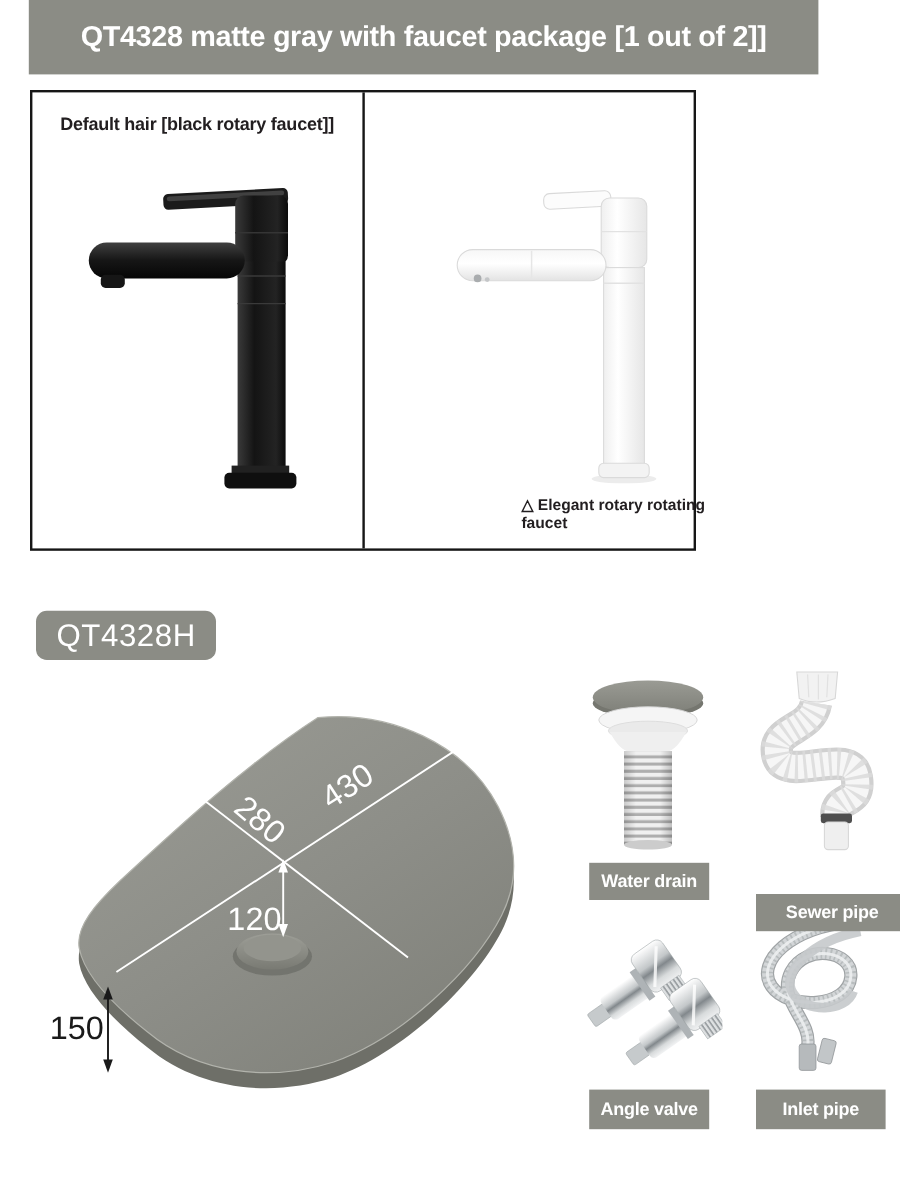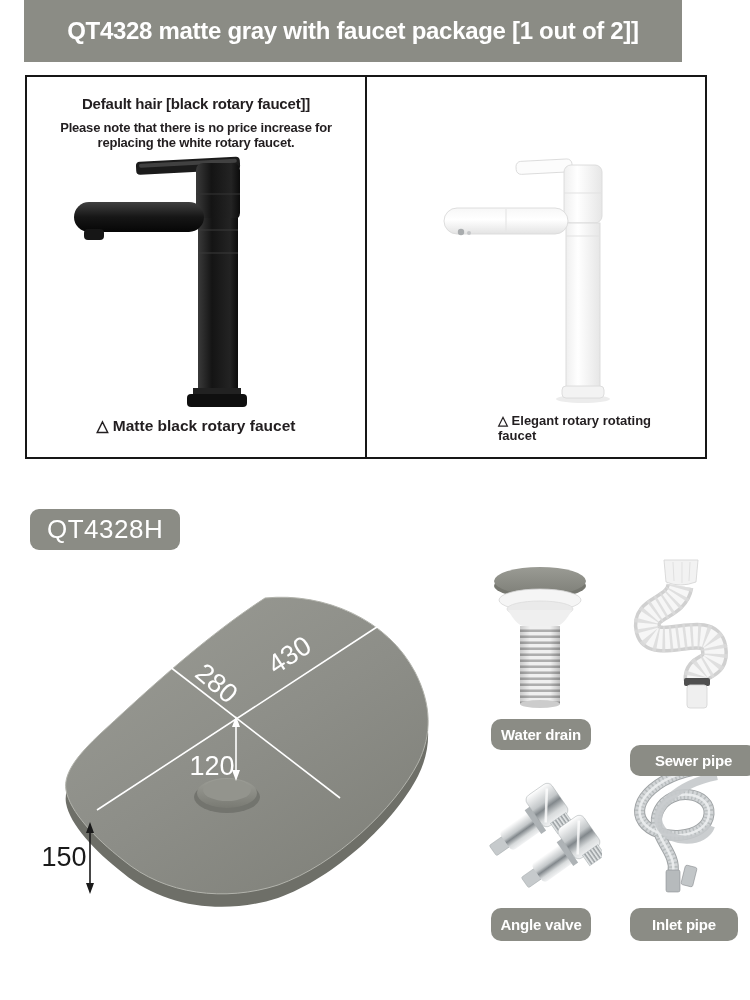--- a/index.html
+++ b/index.html
@@ -6,21 +6,21 @@
   html,body { background:#ffffff; }
   body { font-family:"Liberation Sans", sans-serif; color:#221e20; }
   .page { position:relative; width:750px; height:1000px; background:#fff; overflow:hidden; margin:0 auto; }
 
   
   .topbar { position:absolute; left:0; top:0; width:658px; height:62px;
             background:#8b8c85; display:flex; align-items:center; justify-content:center;margin-left:24px; }
   .topbar h1 { color:#fff; font-size:24px; font-weight:bold; letter-spacing:-0.3px; }
 
   
-  .options { position:absolute; left:25px; top:75px; width:682px; height:384px;
+  .options { position:absolute; left:25px; top:75px; width:555px; height:384px;
              border:2px solid #161616; display:flex; background:#fff; }
   .panel { position:relative; flex:1 1 0; }
   .panel-left { border-right:2px solid #161616; }
   .opt-title { position:absolute; top:18px; left:0; width:100%; text-align:center;
                font-size:15px; font-weight:bold; letter-spacing:-0.2px; }
   .opt-note  { position:absolute; top:43px; left:50%; transform:translateX(-50%);
                width:312px; text-align:center; font-size:13px; font-weight:bold;
                line-height:15px; letter-spacing:-0.2px; }
   .faucet-img { position:absolute; }
   .faucet-img.black { left:33px; top:73px; width:250px; height:265px; }
@@ -38,21 +38,21 @@
   .sink-svg { position:absolute; left:40px; top:560px; width:420px; height:350px; }
 
   .acc-img { position:absolute; }
   .acc-water { left:487px; top:560px; width:106px; height:150px; }
   .acc-sewer { left:622px; top:556px; width:116px; height:154px; }
   .acc-angle { left:480px; top:768px; width:122px; height:132px; }
   .acc-inlet { left:613px; top:760px; width:124px; height:140px; }
 
   .acc-label { position:absolute; display:flex; align-items:center; justify-content:center;
                background:#8b8c85; color:#fff; font-weight:bold; font-size:15px;
-               border-radius:10px; letter-spacing:-0.2px; }
+               border-radius:0; letter-spacing:-0.2px; }
   .lbl-water { left:491px; top:719px; width:100px; height:31px; }
   .lbl-sewer { left:630px; top:719px; width:127px; height:31px;margin-top:26px; }
   .lbl-angle { left:491px; top:908px; width:100px; height:33px; }
   .lbl-inlet { left:630px; top:908px; width:108px; height:33px; }
 
   .dim-light { fill:#ffffff; font-family:"Liberation Sans", sans-serif; font-size:27px; }
   .dim-dark  { fill:#1a1a1a; font-family:"Liberation Sans", sans-serif; font-size:27px; }
 </style>
 </head>
 <body>
@@ -60,21 +60,20 @@
 <div class="page">
 
   <header class="topbar">
     <h1>QT4328 matte gray with faucet package [1 out of 2]]</h1>
   </header>
 
   <section class="options">
 
     <div class="panel panel-left">
       <h2 class="opt-title">Default hair [black rotary faucet]]</h2>
-      <p class="opt-note">Please note that there is no price increase for replacing the white rotary faucet.</p>
 
       <svg class="faucet-img black" viewBox="0 0 250 265">
         <defs>
           <linearGradient id="bkBody" x1="0" y1="0" x2="1" y2="0">
             <stop offset="0" stop-color="#3a3a3a"></stop>
               <stop offset="0.35" stop-color="#141414"></stop>
             <stop offset="0.8" stop-color="#232323"></stop>
               <stop offset="1" stop-color="#0b0b0b"></stop>
           </linearGradient>
           <linearGradient id="bkArm" x1="0" y1="0" x2="0" y2="1">
@@ -91,21 +90,20 @@
         <line x1="136" y1="44" x2="180" y2="44" stroke="#353535" stroke-width="1.2"></line>
         <rect x="138" y="68" width="40" height="178" fill="url(#bkBody)"></rect>
         <line x1="138" y1="80" x2="178" y2="80" stroke="#3a3a3a" stroke-width="1.2"></line>
         <line x1="138" y1="103" x2="178" y2="103" stroke="#3a3a3a" stroke-width="1.2"></line>
         <rect x="14" y="52" width="130" height="30" rx="15" fill="url(#bkArm)"></rect>
         <rect x="24" y="79" width="20" height="11" rx="4" fill="#161616"></rect>
         <rect x="133" y="238" width="48" height="9" fill="#212121"></rect>
         <rect x="127" y="244" width="60" height="13" rx="4" fill="#0f0f0f"></rect>
       </svg>
 
-      <p class="caption-black">△ Matte black rotary faucet</p>
     </div>
 
     <div class="panel">
       <svg class="faucet-img white" viewBox="0 0 175 250">
         <defs>
           <linearGradient id="whBody" x1="0" y1="0" x2="1" y2="0">
             <stop offset="0" stop-color="#efefef"></stop>
               <stop offset="0.35" stop-color="#ffffff"></stop>
             <stop offset="1" stop-color="#e6e6e6"></stop>
           </linearGradient>

